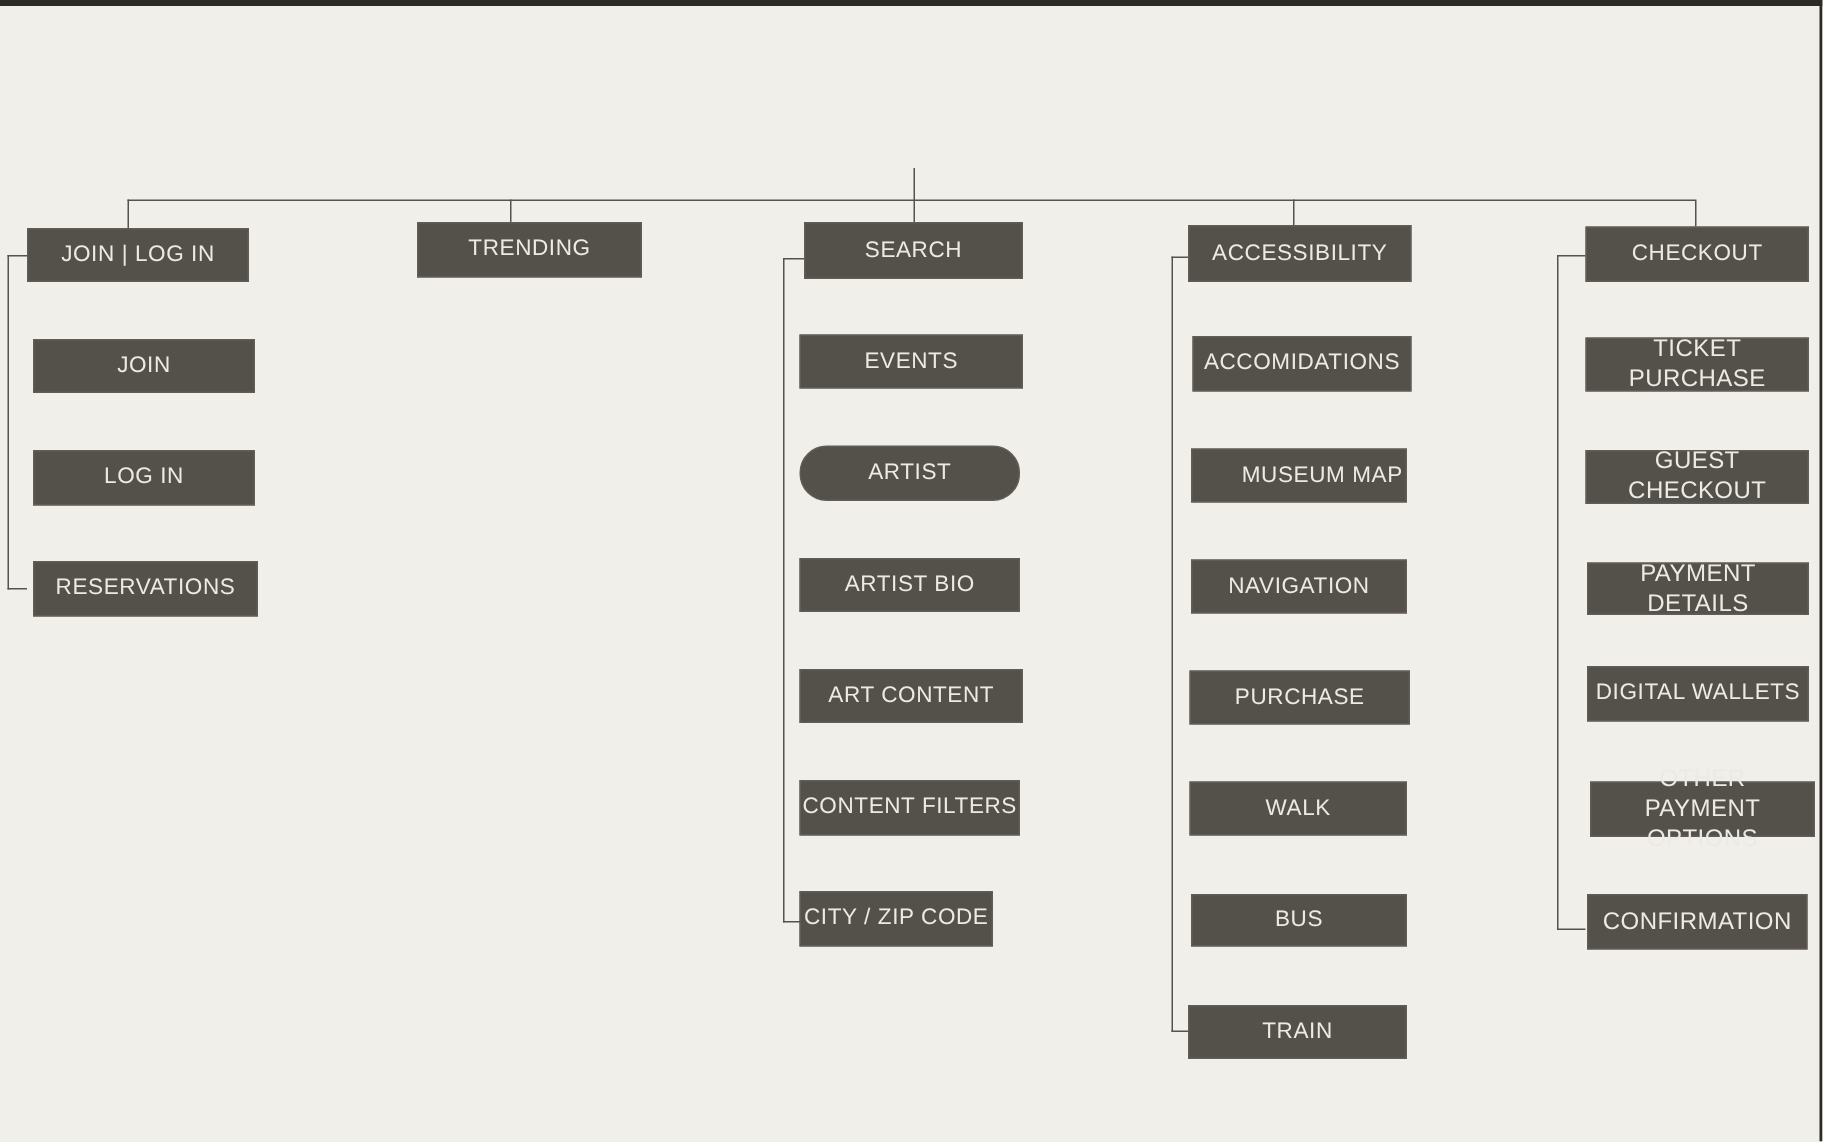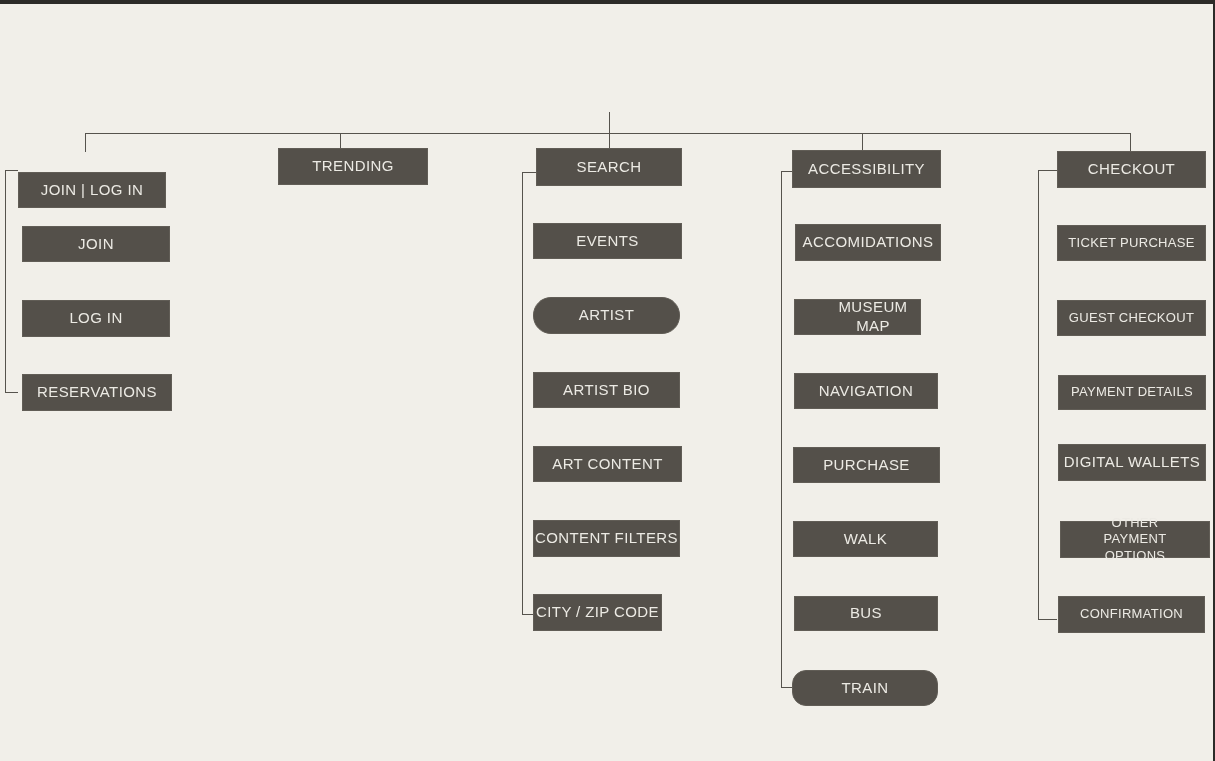--- a/index.html
+++ b/index.html
@@ -24,21 +24,21 @@
     color:var(--text);
     border:1px solid var(--box-border);
     display:flex;align-items:center;justify-content:center;
     text-align:center;
     font-size:15px;
     letter-spacing:.4px;
     line-height:1.25;
     cursor:default;
     user-select:none;
   }
-  .node.sm{font-size:13px;letter-spacing:.3px;}
+  .node.sm{font-size:16px;letter-spacing:.3px;}
   .node.wrap{padding:0 26px;}
   .h-line,.v-line{position:absolute;background:var(--line);}
   .h-line{height:1px;}
   .v-line{width:1px;}
   .bracket{
     position:absolute;
     border-left:1px solid var(--line);
     border-top:1px solid var(--line);
     border-bottom:1px solid var(--line);
     background:transparent;
@@ -60,44 +60,44 @@
   <div class="v-line" style="left:340px;top:133px;height:15px;"></div>
   <div class="v-line" style="left:862px;top:133px;height:17px;"></div>
   <div class="v-line" style="left:1130px;top:133px;height:18px;"></div>
 
   <div class="bracket" style="left:5px;top:170px;width:13px;height:223px;"></div>
   <div class="bracket" style="left:522px;top:172px;width:14px;height:443px;"></div>
   <div class="bracket" style="left:781px;top:171px;width:11px;height:517px;"></div>
   <div class="bracket" style="left:1038px;top:170px;width:19px;height:450px;"></div>
 
 
-  <div class="node" style="left:18px;top:152px;width:148px;height:36px;margin-top:20px;">JOIN | LOG IN</div>
+  <div class="node" style="left:18px;top:152px;width:148px;height:36px;">JOIN | LOG IN</div>
   <div class="node" style="left:278px;top:148px;width:150px;height:37px;">TRENDING</div>
   <div class="node" style="left:536px;top:148px;width:146px;height:38px;">SEARCH</div>
   <div class="node" style="left:792px;top:150px;width:149px;height:38px;">ACCESSIBILITY</div>
   <div class="node" style="left:1057px;top:151px;width:149px;height:37px;">CHECKOUT</div>
 
   <div class="node" style="left:22px;top:226px;width:148px;height:36px;">JOIN</div>
   <div class="node" style="left:22px;top:300px;width:148px;height:37px;">LOG IN</div>
   <div class="node" style="left:22px;top:374px;width:150px;height:37px;">RESERVATIONS</div>
 
   <div class="node" style="left:533px;top:223px;width:149px;height:36px;">EVENTS</div>
   <div class="node" style="left:533px;top:297px;width:147px;height:37px;border-radius:18px;">ARTIST</div>
   <div class="node" style="left:533px;top:372px;width:147px;height:36px;">ARTIST BIO</div>
   <div class="node" style="left:533px;top:446px;width:149px;height:36px;">ART CONTENT</div>
   <div class="node" style="left:533px;top:520px;width:147px;height:37px;">CONTENT FILTERS</div>
   <div class="node" style="left:533px;top:594px;width:129px;height:37px;">CITY / ZIP CODE</div>
 
   <div class="node" style="left:795px;top:224px;width:146px;height:37px;">ACCOMIDATIONS</div>
-  <div class="node" style="left:794px;top:299px;width:127px;height:36px;padding-left:31px;">MUSEUM MAP</div>
+  <div class="node" style="left:794px;top:299px;width:144px;height:36px;padding-left:31px;">MUSEUM MAP</div>
   <div class="node" style="left:794px;top:373px;width:144px;height:36px;">NAVIGATION</div>
   <div class="node" style="left:793px;top:447px;width:147px;height:36px;">PURCHASE</div>
   <div class="node" style="left:793px;top:521px;width:145px;height:36px;">WALK</div>
   <div class="node" style="left:794px;top:596px;width:144px;height:35px;">BUS</div>
-  <div class="node" style="left:792px;top:670px;width:146px;height:36px;border-radius:14px;">TRAIN</div>
+  <div class="node" style="left:792px;top:670px;width:146px;height:36px;">TRAIN</div>
 
   <div class="node sm" style="left:1057px;top:225px;width:149px;height:36px;">TICKET PURCHASE</div>
   <div class="node sm" style="left:1057px;top:300px;width:149px;height:36px;">GUEST CHECKOUT</div>
   <div class="node sm" style="left:1058px;top:375px;width:148px;height:35px;">PAYMENT DETAILS</div>
   <div class="node" style="left:1058px;top:444px;width:148px;height:37px;">DIGITAL WALLETS</div>
   <div class="node sm wrap" style="left:1060px;top:521px;width:150px;height:37px;">OTHER PAYMENT OPTIONS</div>
   <div class="node sm" style="left:1058px;top:596px;width:147px;height:37px;">CONFIRMATION</div>
 
 </div>
 

